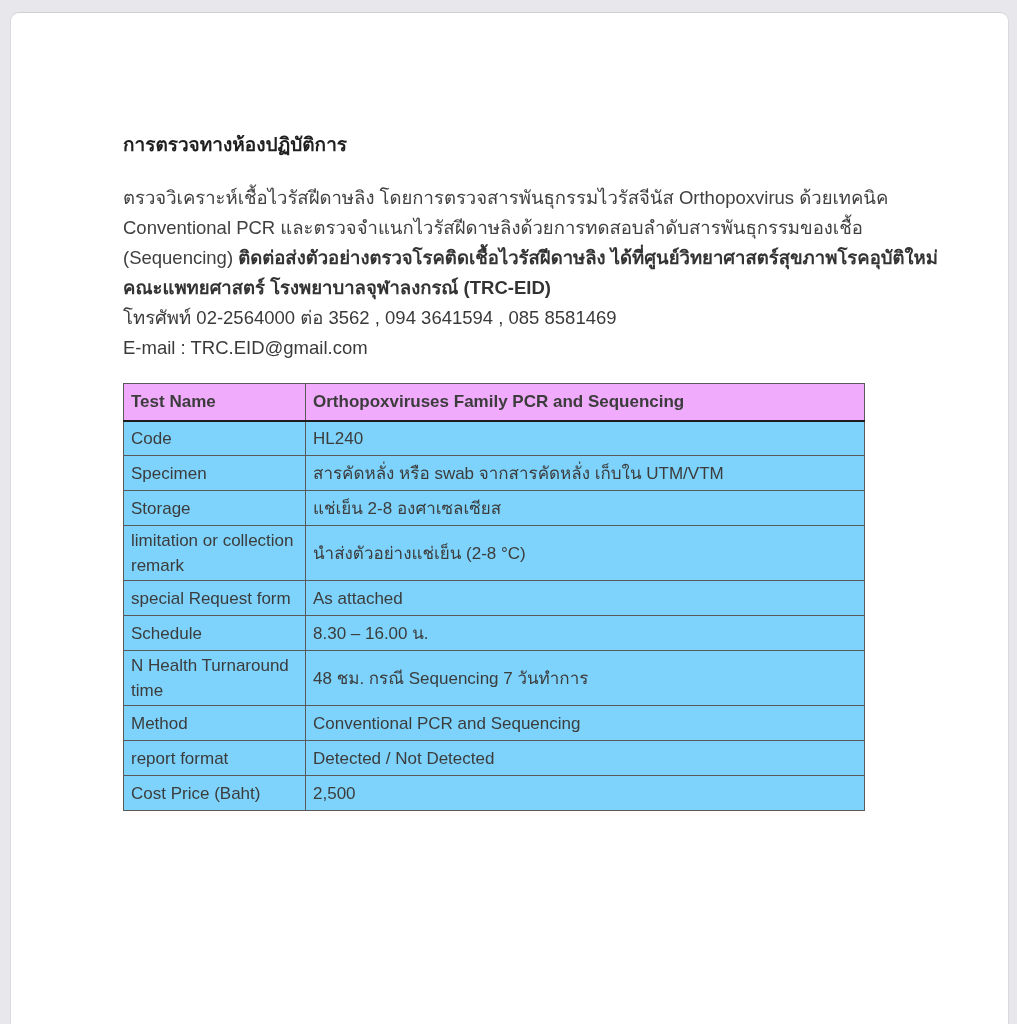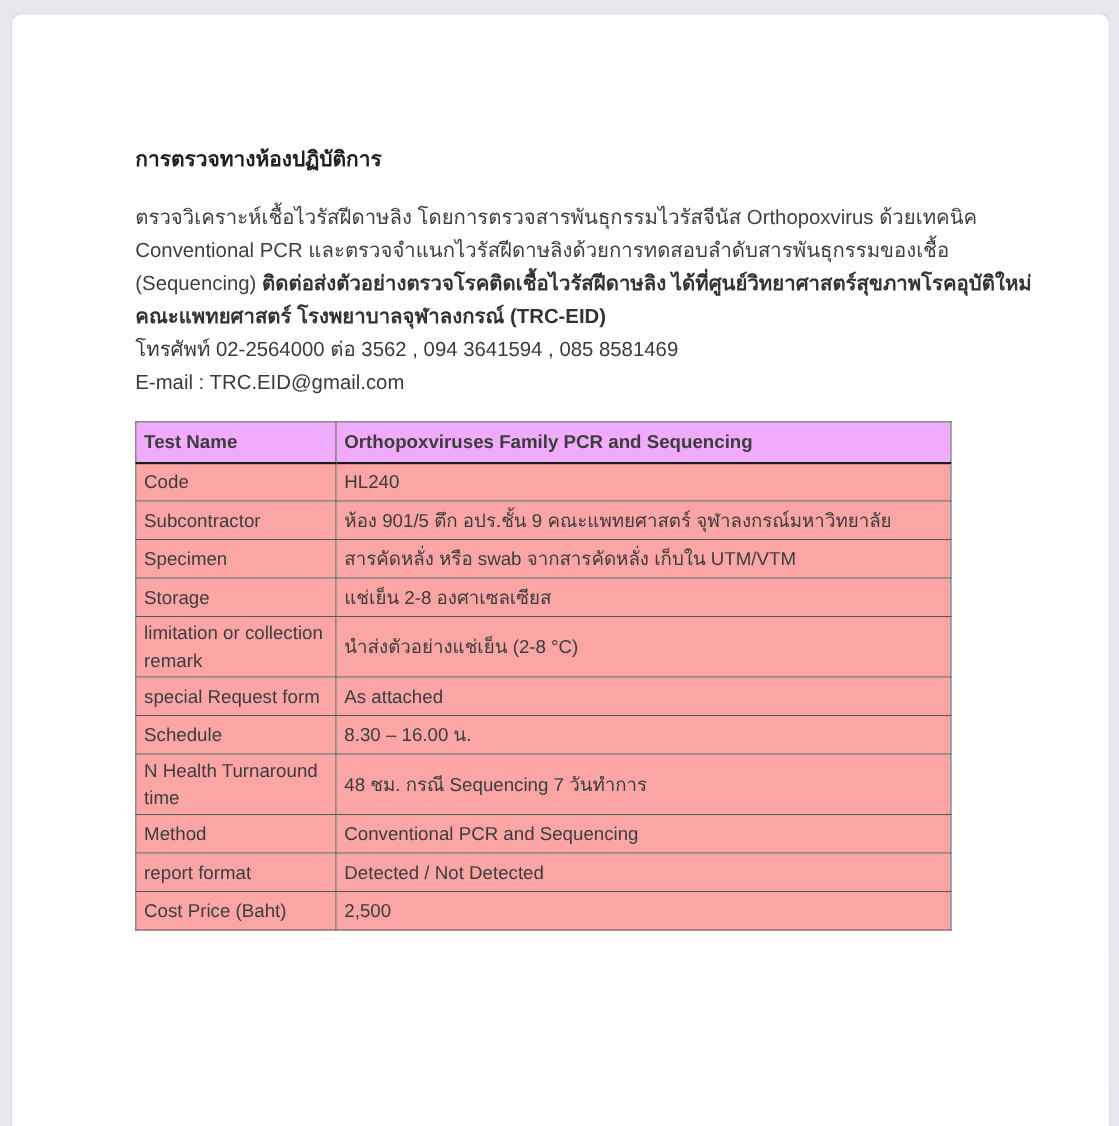--- a/index.html
+++ b/index.html
@@ -43,21 +43,21 @@
     border-collapse: collapse;
     width: 741px;
     table-layout: fixed;
   }
   table.lab-table td {
     border: 1px solid #5a5a5a;
     font-size: 17px;
     padding: 2px 7px;
     height: 35px;
     vertical-align: middle;
-    background: #fca5a5;
+    background: #7dd3fc;
     color: #3c3c3c;
     line-height: 25px;
     overflow: hidden;
   }
   col.c-label { width: 182px; }
   col.c-value { width: 559px; }
   tr.header-row td {
     background: #f0abfc;
     height: 37px;
     border-bottom: 2px solid #1c1c1c;
@@ -102,24 +102,20 @@
           <td class="header-label">Test Name</td>
           <td class="header-value">Orthopoxviruses Family PCR and Sequencing</td>
         </tr>
       </tbody>
       <tbody id="table-body">
           <tr>
             <td class="cell-label">Code</td>
             <td class="cell-value">HL240</td>
           </tr>
           <tr>
-            <td class="cell-label">Subcontractor</td>
-            <td class="cell-value">ห้อง 901/5 ตึก อปร.ชั้น 9 คณะแพทยศาสตร์ จุฬาลงกรณ์มหาวิทยาลัย</td>
-          </tr>
-          <tr>
             <td class="cell-label">Specimen</td>
             <td class="cell-value">สารคัดหลั่ง หรือ  swab จากสารคัดหลั่ง เก็บใน UTM/VTM</td>
           </tr>
           <tr>
             <td class="cell-label">Storage</td>
             <td class="cell-value">แช่เย็น 2-8 องศาเซลเซียส</td>
           </tr>
           <tr>
             <td class="cell-label">limitation or collection remark</td>
             <td class="cell-value">นำส่งตัวอย่างแช่เย็น  (2-8 °C)</td>

